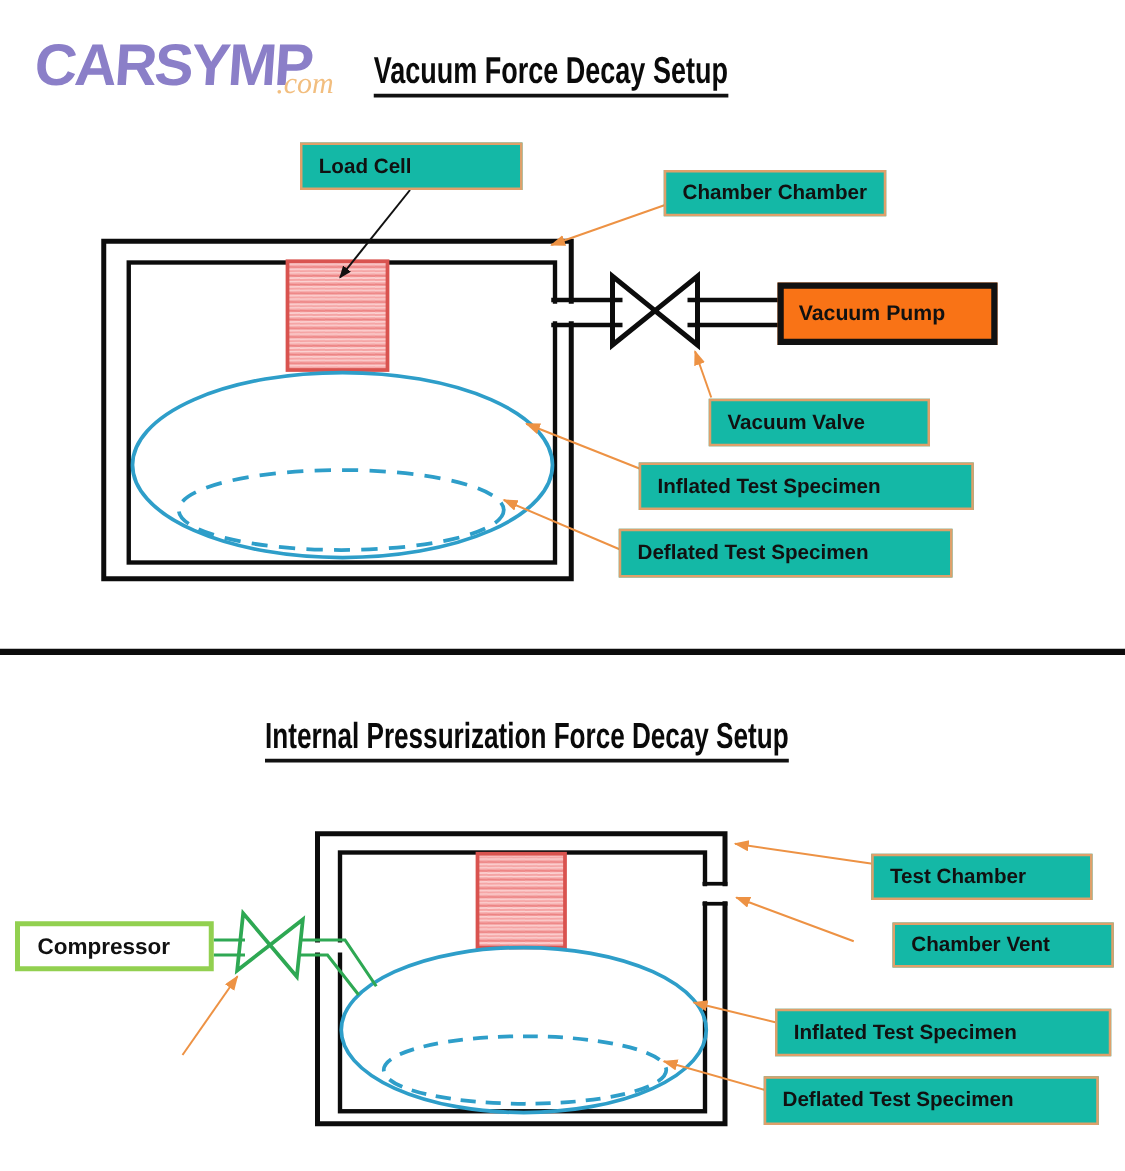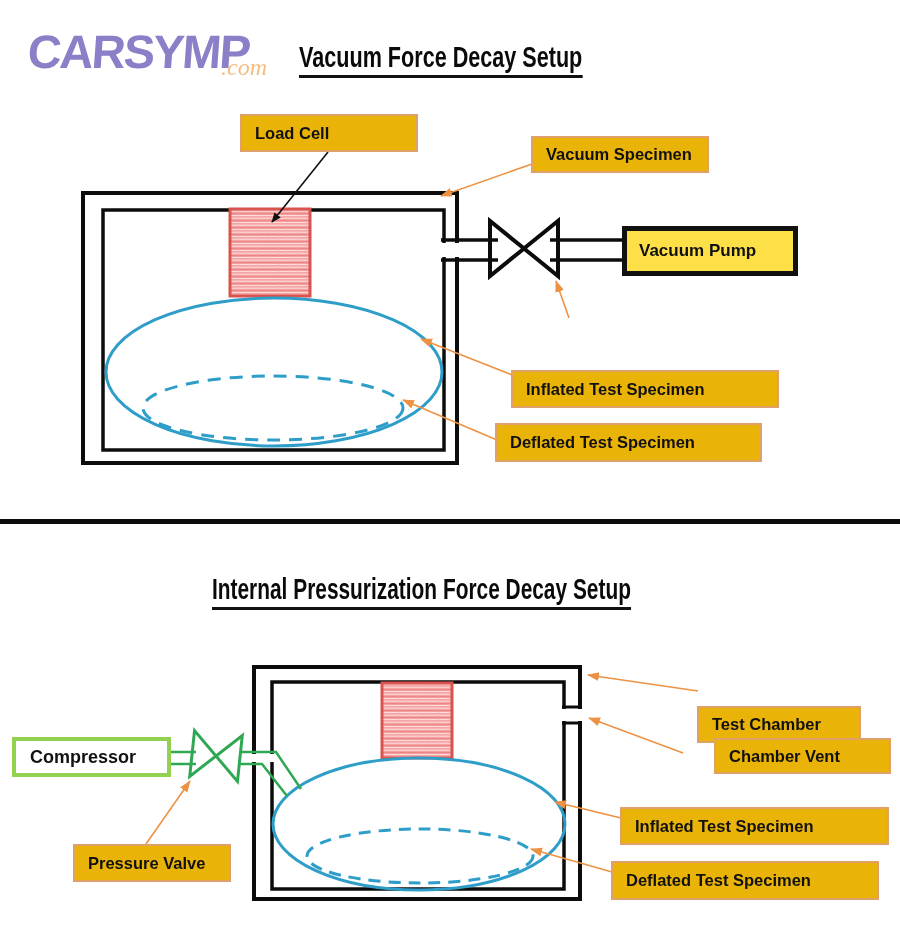--- a/index.html
+++ b/index.html
@@ -12,24 +12,24 @@
     letter-spacing:-2px;color:var(--logo-purple);transform:skewX(-4deg);white-space:nowrap;}
   .logo-com{position:absolute;left:221px;top:54px;font-size:24px;font-style:italic;
     font-family:"Liberation Serif",serif;color:var(--logo-com-orange);white-space:nowrap;}
 
   .title{position:absolute;font-weight:bold;color:#0a0a0a;white-space:nowrap;
     transform:scaleX(0.72);transform-origin:0 50%;
     border-bottom:3px solid #111;padding-bottom:1px;letter-spacing:0;}
   #title-vacuum{left:299px;top:40px;font-size:30px;}
   #title-pressurization{left:212px;top:573px;font-size:29px;}
 
-  .lbl{position:absolute;box-sizing:border-box;background:#eab308;
+  .lbl{position:absolute;box-sizing:border-box;background:#14b8a6;
     border:2px solid var(--label-border);display:flex;align-items:center;
     padding-left:13px;font-weight:bold;font-size:16.5px;color:#111;white-space:nowrap;}
-  .hardbox{position:absolute;box-sizing:border-box;background:#fde047;border:5px solid #111;
+  .hardbox{position:absolute;box-sizing:border-box;background:#f97316;border:5px solid #111;
     display:flex;align-items:center;padding-left:12px;font-weight:bold;font-size:17px;color:#111;
     white-space:nowrap;}
   .greenbox{position:absolute;box-sizing:border-box;background:#fff;
     border:4px solid var(--compressor-green);display:flex;align-items:center;
     padding-left:14px;font-weight:bold;font-size:18px;color:#111;white-space:nowrap;}
 
   
   .wall{fill:none;stroke:#0c0c0c;}
   .blue-stroke{fill:none;stroke:var(--specimen-blue);}
   .green-stroke{fill:none;stroke:var(--pipe-green);}
@@ -116,25 +116,25 @@
     </g>
   </svg>
 
   <span class="logo-brand">CARSYMP</span>
   <span class="logo-com">.com</span>
 
   <div class="title" id="title-vacuum">Vacuum Force Decay Setup</div>
   <div class="title" id="title-pressurization">Internal Pressurization Force Decay Setup</div>
 
   <div class="lbl" style="left:240px;top:114px;width:178px;height:38px;">Load Cell</div>
-  <div class="lbl" style="left:531px;top:136px;width:178px;height:37px;">Vacuum Specimen</div>
+  <div class="lbl" style="left:531px;top:136px;width:178px;height:37px;">Chamber Chamber</div>
   <div class="hardbox" style="left:622px;top:226px;width:176px;height:50px;">Vacuum Pump</div>
+  <div class="lbl" style="left:567px;top:319px;width:177px;height:38px;">Vacuum Valve</div>
   <div class="lbl" style="left:511px;top:370px;width:268px;height:38px;">Inflated Test Specimen</div>
   <div class="lbl" style="left:495px;top:423px;width:267px;height:39px;">Deflated Test Specimen</div>
 
   <div class="greenbox" style="left:12px;top:737px;width:159px;height:40px;">Compressor</div>
-  <div class="lbl" style="left:73px;top:844px;width:158px;height:38px;">Pressure Valve</div>
-  <div class="lbl" style="left:697px;top:706px;width:164px;height:37px;">Test Chamber</div>
+  <div class="lbl" style="left:697px;top:683px;width:177px;height:37px;">Test Chamber</div>
   <div class="lbl" style="left:682px;top:738px;width:177px;height:36px;margin-left:32px;">Chamber Vent</div>
   <div class="lbl" style="left:620px;top:807px;width:269px;height:38px;">Inflated Test Specimen</div>
   <div class="lbl" style="left:611px;top:861px;width:268px;height:39px;">Deflated Test Specimen</div>
 
 </div>
 
 </body></html>

